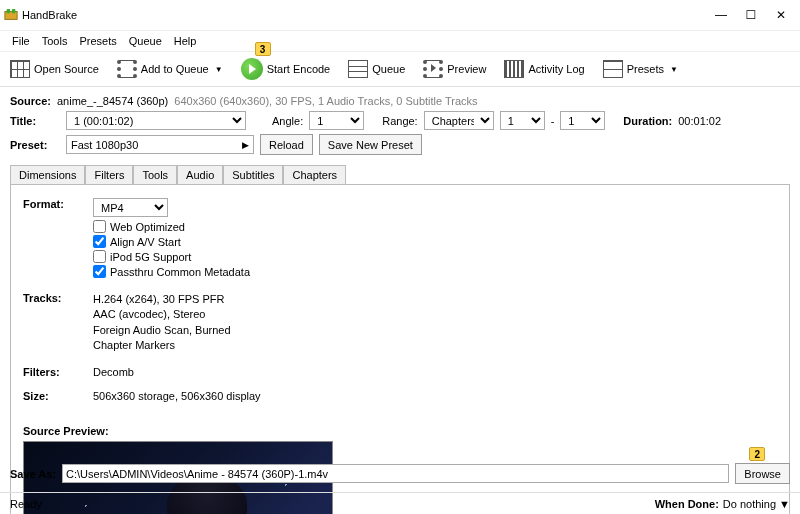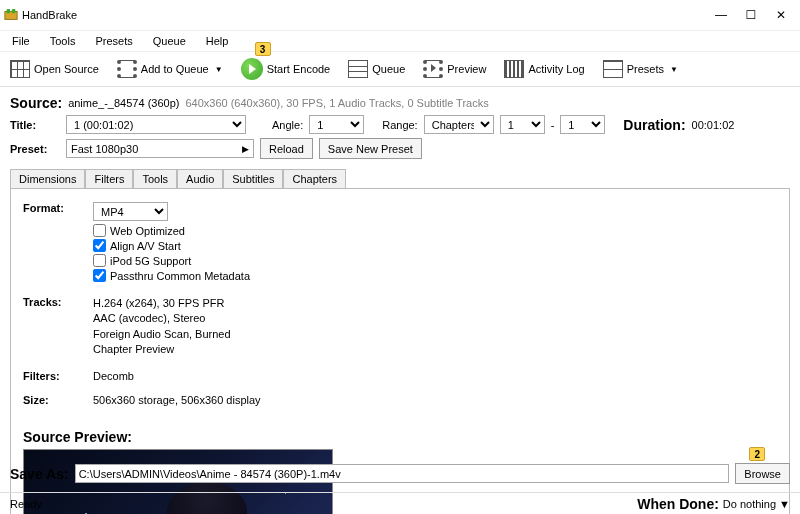--- a/index.html
+++ b/index.html
@@ -2,31 +2,31 @@
 <html><head>
 <meta charset="utf-8">
 <style>
 * { box-sizing: border-box; margin: 0; padding: 0; }
 body { font-family: "Segoe UI", Tahoma, sans-serif; font-size: 11px; background: #fff; color: #000; width: 800px; height: 514px; overflow: hidden; position: relative; }
 .titlebar { display: flex; align-items: center; height: 31px; padding: 0 4px; border-bottom: 1px solid #eee; }
 .titlebar .app-icon { width: 14px; height: 14px; margin-right: 4px; }
 .titlebar .title { flex: 1; font-size: 11px; }
 .titlebar .win-controls { display: flex; gap: 0; }
 .titlebar .win-btn { width: 30px; height: 20px; display: flex; align-items: center; justify-content: center; font-size: 12px; cursor: pointer; }
-.menubar { display: flex; gap: 8px; padding: 2px 6px; font-size: 11px; border-bottom: 1px solid #eee; }
+.menubar { display: flex; gap: 0; padding: 2px 6px; font-size: 11px; border-bottom: 1px solid #eee; }
 .menubar .menu-item { padding: 2px 6px; cursor: pointer; }
 .toolbar { display: flex; align-items: center; padding: 4px 6px; gap: 10px; border-bottom: 1px solid #e0e0e0; position: relative; }
 .toolbar .tool-btn { display: flex; align-items: center; gap: 4px; padding: 2px 4px; cursor: pointer; }
 .toolbar .tool-icon { width: 20px; height: 18px; }
 .toolbar .tool-label { font-size: 11px; }
 .toolbar .caret { font-size: 8px; margin-left: 2px; }
 .callout { position: absolute; width: 16px; height: 14px; background: #ffd54f; border: 1px solid #c9a227; font-size: 10px; font-weight: bold; display: flex; align-items: center; justify-content: center; border-radius: 2px; z-index: 10; }
 .content { padding: 4px 10px; }
 .row { display: flex; align-items: center; margin: 4px 0; gap: 6px; }
-.label { font-size: 14px; font-weight: bold; }
+.label { font-size: 11px; font-weight: bold; }
 .field-label { width: 50px; font-weight: bold; }
 .muted { color: #808080; }
 select, input[type=text] { font: inherit; border: 1px solid #aaa; background: #fff; padding: 1px 3px; height: 19px; }
 button.std { font: inherit; border: 1px solid #999; background: #f5f5f5; padding: 2px 8px; height: 21px; cursor: pointer; }
 .tabs { display: flex; border-bottom: 1px solid #bbb; margin-top: 10px; }
 .tab { padding: 3px 8px; border: 1px solid #bbb; border-bottom: none; background: #f0f0f0; font-size: 11px; cursor: pointer; position: relative; }
 .tab.active { background: #fff; border-bottom: 1px solid #fff; margin-bottom: -1px; }
 .tab-body { border: 1px solid #bbb; border-top: none; padding: 10px 12px 14px; display: flex; gap: 20px; flex-direction: column; }
 .summary-left { width: 270px; }
 .summary-right { flex: 1; }
@@ -191,21 +191,21 @@
           <input type="checkbox" checked="" style="">
           <span>Passthru Common Metadata</span>
         </label>
 
       <div class="form-row" style="margin-top:14px">
         <span class="form-key">Tracks:</span>
         <div class="form-val track-lines">
           <div>H.264 (x264), 30 FPS PFR</div>
           <div>AAC (avcodec), Stereo</div>
           <div>Foreign Audio Scan, Burned</div>
-          <div>Chapter Preview</div>
+          <div>Chapter Markers</div>
         </div>
       </div>
       <div class="form-row" style="margin-top:12px">
         <span class="form-key">Filters:</span>
         <span class="form-val">Decomb</span>
       </div>
       <div class="form-row" style="margin-top:12px">
         <span class="form-key">Size:</span>
         <span class="form-val">506x360 storage, 506x360 display</span>
       </div>

